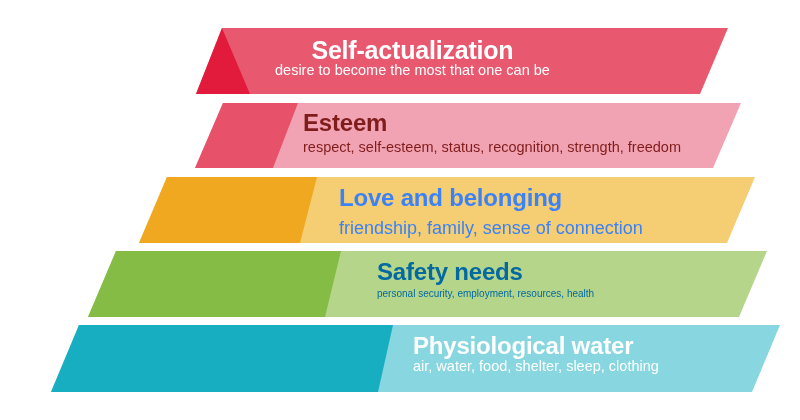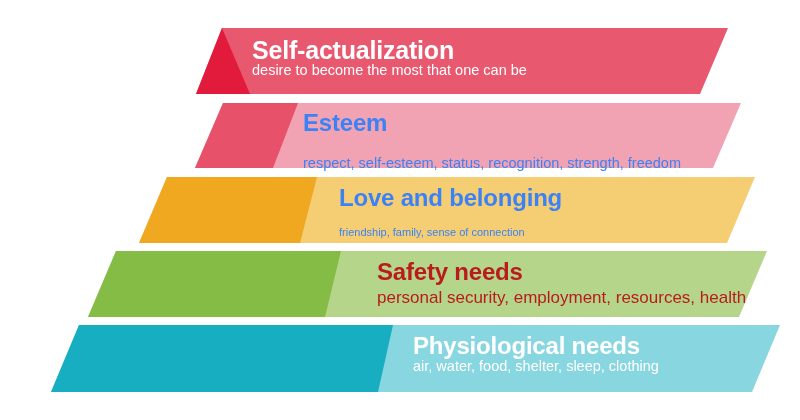--- a/index.html
+++ b/index.html
@@ -46,38 +46,38 @@
     white-space: nowrap;
     letter-spacing: -0.2px;
   }
   .tier-desc {
     font-weight: normal;
     line-height: 1.05;
     white-space: nowrap;
   }
 
   
-  #tier-label-1 { left: 252px; top: 37px; }
+  #tier-label-1 { left: 275px; top: 37px; text-align: center; }
   #tier-label-1 .tier-title { font-size: 25px; }
   #tier-label-1 .tier-desc  { font-size: 14.5px; }
 
   
   #tier-label-2 { left: 303px; top: 111px; }
   #tier-label-2 .tier-title { font-size: 24px; }
-  #tier-label-2 .tier-desc  { font-size: 14.5px; margin-top: 20px; }
+  #tier-label-2 .tier-desc  { font-size: 14.5px; margin-top: 4px; }
 
   
   #tier-label-3 { left: 339px; top: 186px; }
   #tier-label-3 .tier-title { font-size: 24px; }
-  #tier-label-3 .tier-desc  { font-size: 11px; margin-top: 16px; }
+  #tier-label-3 .tier-desc  { font-size: 18px; margin-top: 8px; }
 
   
   #tier-label-4 { left: 377px; top: 260px; }
   #tier-label-4 .tier-title { font-size: 24px; }
-  #tier-label-4 .tier-desc  { font-size: 17px; margin-top: 4px; }
+  #tier-label-4 .tier-desc  { font-size: 10px; margin-top: 4px; }
 
   
   #tier-label-5 { left: 413px; top: 334px; }
   #tier-label-5 .tier-title { font-size: 24px; }
   #tier-label-5 .tier-desc  { font-size: 14.5px; }
 </style>
 </head>
 <body>
 
 <div id="pyramid-diagram" style="background: rgb(255, 255, 255);">
@@ -113,34 +113,34 @@
 
   </svg>
 
   <div class="tier-labels">
 
     <div class="tier-label-group" id="tier-label-1" style="color: rgb(255, 255, 255);">
       <div class="tier-title">Self-actualization</div>
       <div class="tier-desc">desire to become the most that one can be</div>
     </div>
 
-    <div class="tier-label-group" id="tier-label-2" style="color: #3b82f6;">
+    <div class="tier-label-group" id="tier-label-2" style="color: #7f1d1d;">
       <div class="tier-title">Esteem</div>
       <div class="tier-desc">respect, self-esteem, status, recognition, strength, freedom</div>
     </div>
 
     <div class="tier-label-group" id="tier-label-3" style="color: #3b82f6;">
       <div class="tier-title">Love and belonging</div>
       <div class="tier-desc">friendship, family, sense of connection</div>
     </div>
 
-    <div class="tier-label-group" id="tier-label-4" style="color: #b91c1c;">
+    <div class="tier-label-group" id="tier-label-4" style="color: #0369a1;">
       <div class="tier-title">Safety needs</div>
       <div class="tier-desc">personal security, employment, resources, health</div>
     </div>
 
     <div class="tier-label-group" id="tier-label-5" style="color: rgb(255, 255, 255);">
-      <div class="tier-title">Physiological needs</div>
+      <div class="tier-title">Physiological water</div>
       <div class="tier-desc">air, water, food, shelter, sleep, clothing</div>
     </div>
 
   </div>
 </div>
 
 </body></html>

